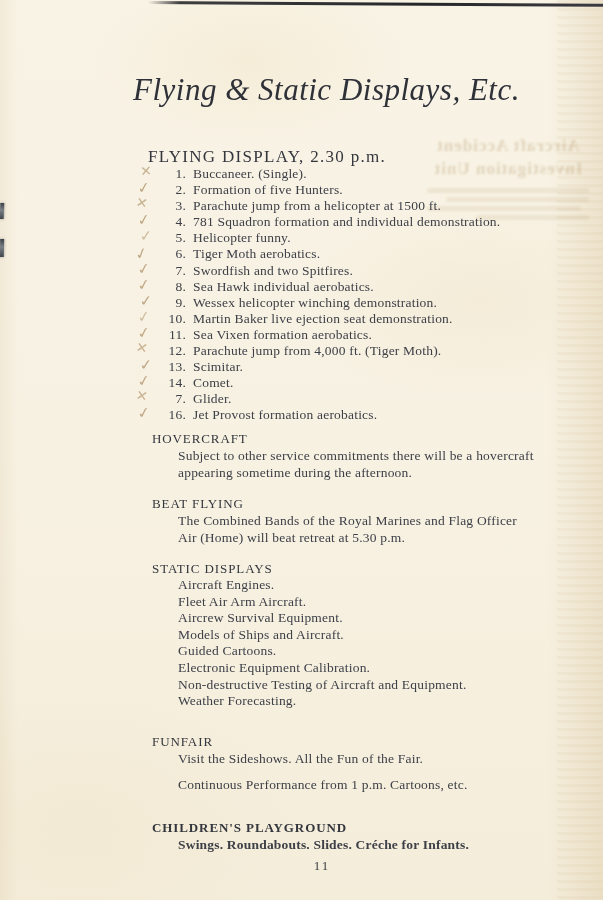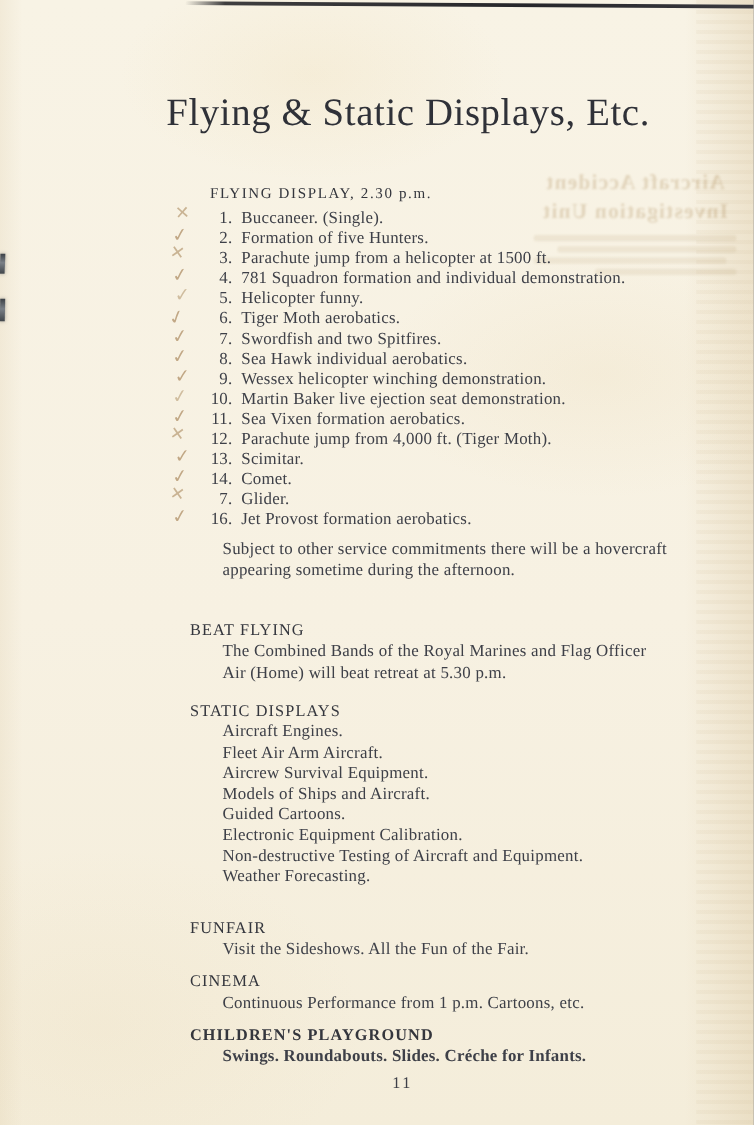--- a/index.html
+++ b/index.html
@@ -32,27 +32,27 @@
   }
   
   .ghost { position:absolute; top:134px; right:0px; width:190px; text-align:center; transform:scaleX(-1); pointer-events:none; }
   .ghost-line { font-size:17px; font-weight:bold; letter-spacing:1px; line-height:23px; color:rgba(176,141,94,0.30); filter:blur(0.8px); white-space:nowrap; }
   .ghost-par { margin-top:8px; padding:0 14px; }
   .gbar { height:5px; margin:4px 0; background:rgba(181,151,108,0.15); filter:blur(1px); border-radius:2px; }
   .gbar:nth-child(2){ width:88%; } .gbar:nth-child(3){ width:95%; margin-left:5%; } .gbar:nth-child(4){ width:70%; }
 
   .title {
     position:absolute; left:133px; top:72px; margin:0;
-    font-weight:500; font-size:31px; letter-spacing:0.5px;
+    font-style:italic; font-weight:500; font-size:31px; letter-spacing:0.5px;
     color:#2f3138; white-space:nowrap;
   }
 
   .fd-heading {
-    position:absolute; left:168px; top:147px;
-    font-size:12px; letter-spacing:1.3px; color:#34363d; white-space:nowrap;
+    position:absolute; left:148px; top:147px;
+    font-size:17px; letter-spacing:1.3px; color:#34363d; white-space:nowrap;
   }
   .fd-list { position:absolute; left:152px; top:166px; }
   .fd-row { position:relative; height:16.1px; font-size:13.5px; letter-spacing:0.2px; white-space:nowrap; }
   .fd-num { display:inline-block; width:34px; text-align:right; }
   .fd-txt { margin-left:7px; }
   .mark {
     position:absolute; left:-18px; top:-3px; width:20px; text-align:center;
     font-family:"DejaVu Sans", sans-serif; font-size:15px; color:rgba(186,159,122,0.9);
     transform:rotate(-8deg);
   }
@@ -116,20 +116,21 @@
         <div class="fd-row" data-name="list-item"><span class="mark cross" data-name="pencil-cross-mark">✕</span><span class="fd-num" data-name="item-number">12.</span><span class="fd-txt" data-name="item-text">Parachute jump from 4,000 ft. (Tiger Moth).</span></div>
         <div class="fd-row" data-name="list-item"><span class="mark check" data-name="pencil-check-mark">✓</span><span class="fd-num" data-name="item-number">13.</span><span class="fd-txt" data-name="item-text">Scimitar.</span></div>
         <div class="fd-row" data-name="list-item"><span class="mark check" data-name="pencil-check-mark">✓</span><span class="fd-num" data-name="item-number">14.</span><span class="fd-txt" data-name="item-text">Comet.</span></div>
         <div class="fd-row" data-name="list-item"><span class="mark cross" data-name="pencil-cross-mark">✕</span><span class="fd-num" data-name="item-number">7.</span><span class="fd-txt" data-name="item-text">Glider.</span></div>
         <div class="fd-row" data-name="list-item"><span class="mark check" data-name="pencil-check-mark">✓</span><span class="fd-num" data-name="item-number">16.</span><span class="fd-txt" data-name="item-text">Jet Provost formation aerobatics.</span></div>
       </div>
   </div>
 
   <div class="sections" data-name="sections">
       <div class="section" data-name="section-hovercraft">
+        <div class="section-heading" data-name="section-heading">HOVERCRAFT</div>
         <div class="section-line" data-name="section-line">Subject to other service commitments there will be a hovercraft</div>
         <div class="section-line" data-name="section-line">appearing sometime during the afternoon.</div>
       </div>
       <div class="section" data-name="section-beat-retreat">
         <div class="section-heading" data-name="section-heading">BEAT FLYING</div>
         <div class="section-line" data-name="section-line">The Combined Bands of the Royal Marines and Flag Officer</div>
         <div class="section-line" data-name="section-line">Air (Home) will beat retreat at 5.30 p.m.</div>
       </div>
       <div class="section" data-name="section-static-displays">
         <div class="section-heading" data-name="section-heading">STATIC DISPLAYS</div>
@@ -140,21 +141,20 @@
         <div class="section-line" data-name="section-line">Guided Cartoons.</div>
         <div class="section-line" data-name="section-line">Electronic Equipment Calibration.</div>
         <div class="section-line" data-name="section-line">Non-destructive Testing of Aircraft and Equipment.</div>
         <div class="section-line" data-name="section-line">Weather Forecasting.</div>
       </div>
       <div class="section" data-name="section-funfair">
         <div class="section-heading" data-name="section-heading">FUNFAIR</div>
         <div class="section-line" data-name="section-line">Visit the Sideshows. All the Fun of the Fair.</div>
       </div>
       <div class="section" data-name="section-cinema">
-        <div class="section-heading" data-name="section-heading">CINEMA</div>
         <div class="section-line" data-name="section-line">Continuous Performance from 1 p.m. Cartoons, etc.</div>
       </div>
       <div class="section" data-name="section-childrens-playground">
         <div class="section-heading" data-name="section-heading">CHILDREN'S PLAYGROUND</div>
         <div class="section-line" data-name="section-line">Swings. Roundabouts. Slides. Créche for Infants.</div>
       </div>
     </div>
 
   <div class="page-number" data-name="page-number">11</div>
 

